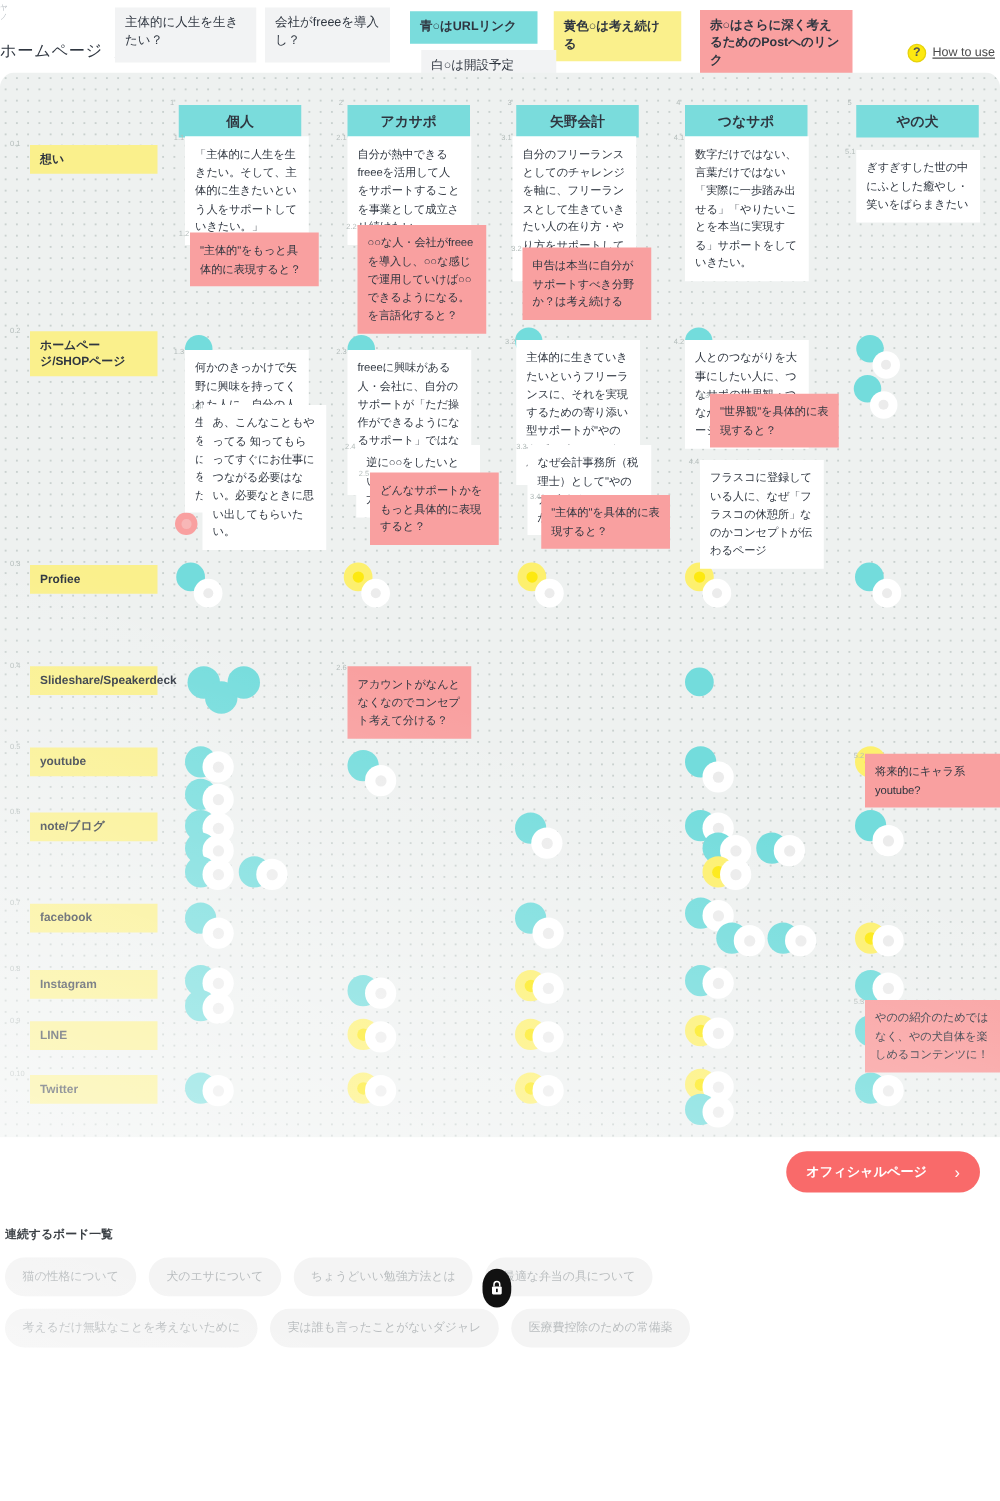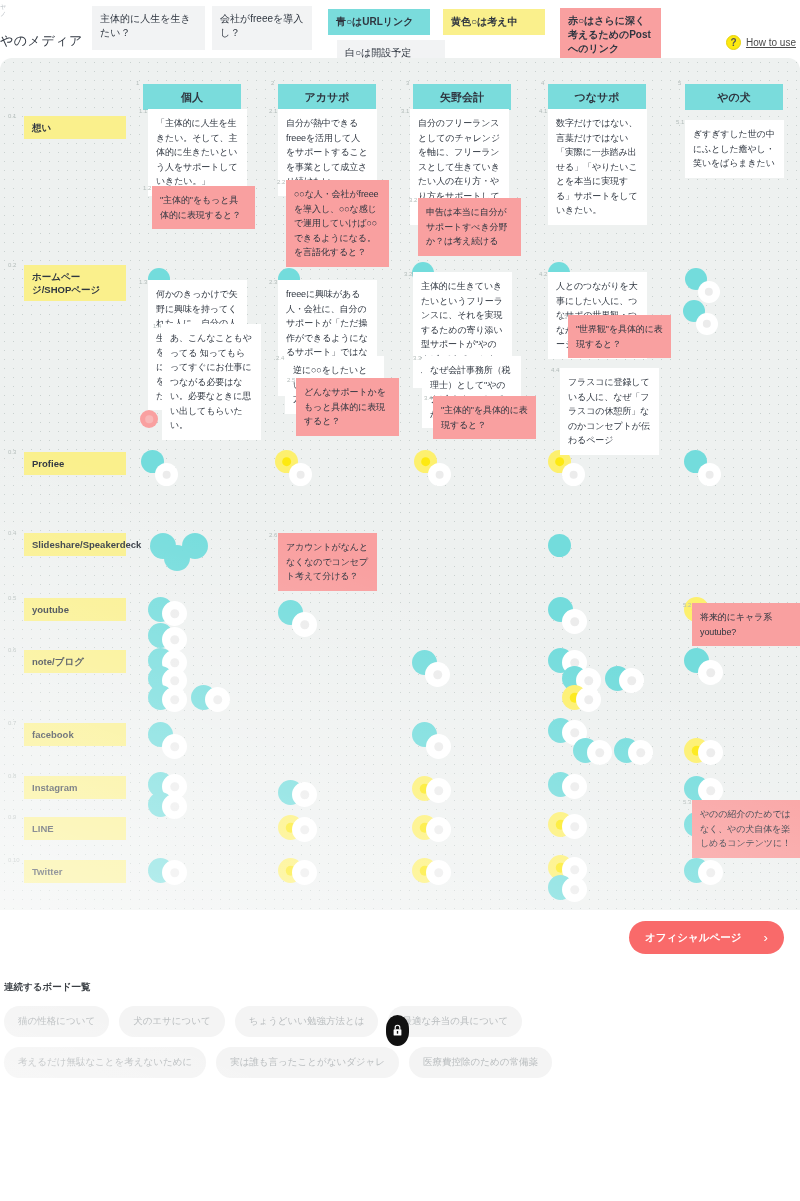--- a/index.html
+++ b/index.html
@@ -134,35 +134,35 @@
   }
 </style>
 </head>
 <body>
 
 <div id="root">
 
   <div class="topbar">
     <div class="mini-title">ヤ<br>ノ</div>
     <div class="board-title">
-      <span>やのメディア</span>
+      <span>ホームページ</span>
       <span class="pencil-icon">
         <svg width="11" height="11" viewBox="0 0 24 24" fill="none" stroke="#7b8287" stroke-width="2">
           <path d="M3 21l3.5-1 12-12-2.5-2.5-12 12z"></path>
             <path d="M16 5.5L18.5 8"></path>
         </svg>
       </span>
     </div>
 
     <div id="legend-host">
         <div class="legend-note ln-gray" style="left: 92px; top: 6px; width: 113px; min-height: 44px;">主体的に人生を生きたい？</div>
         <div class="legend-note ln-gray" style="left: 212px; top: 6px; width: 100px; min-height: 44px;">会社がfreeeを導入し？</div>
         <div class="legend-note ln-blue" style="left: 328px; top: 9px; width: 102px; min-height: 26px;">青○はURLリンク</div>
-        <div class="legend-note ln-yellow" style="left: 443px; top: 9px; width: 102px; min-height: 26px;">黄色○は考え中</div>
-        <div class="legend-note ln-red" style="left: 560px; top: 8px; width: 101px; min-height: 42px;">赤○はさらに深く考えるためのPostへのリンク</div>
+        <div class="legend-note ln-yellow" style="left: 443px; top: 9px; width: 102px; min-height: 26px;">黄色○は考え続ける</div>
+        <div class="legend-note ln-red" style="left: 560px; top: 8px; width: 122px; min-height: 42px;">赤○はさらに深く考えるためのPostへのリンク</div>
         <div class="legend-note ln-gray" style="left: 337px; top: 40px; width: 108px; min-height: 26px;">白○は開設予定</div>
       </div>
 
     <div class="howto">
       <span class="howto-q">?</span>
       <span class="howto-label">How to use</span>
     </div>
   </div>
 
   <div class="canvas">

